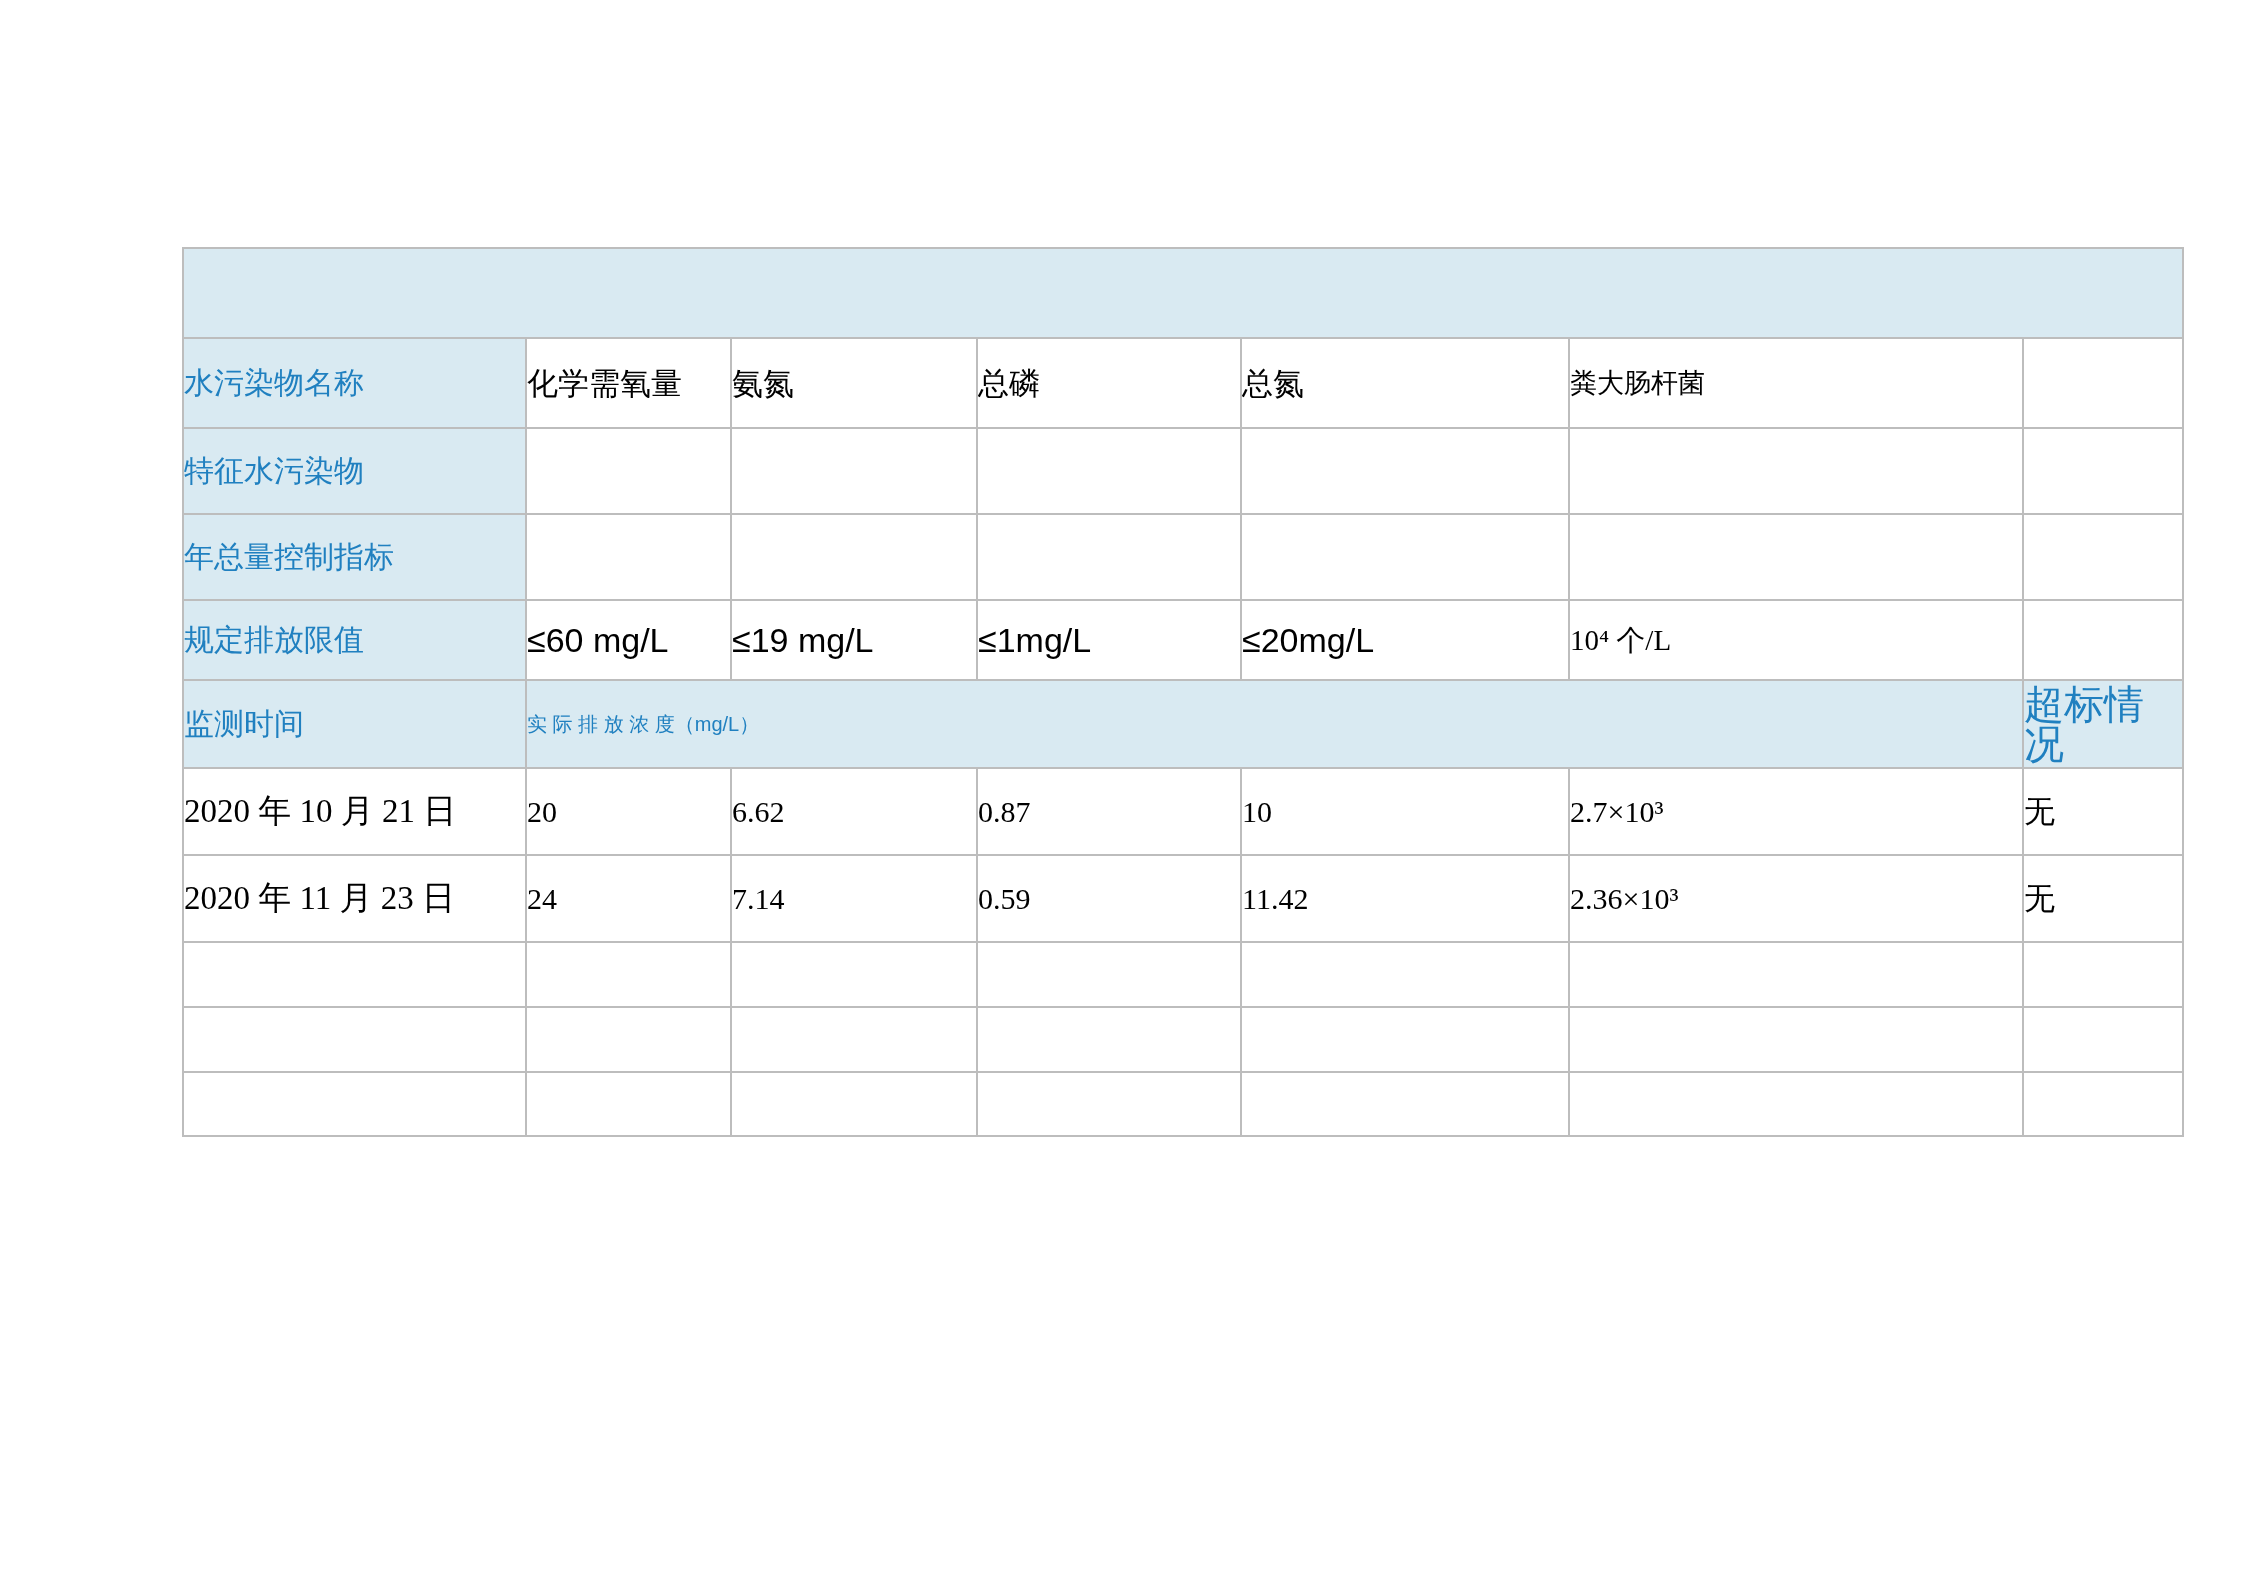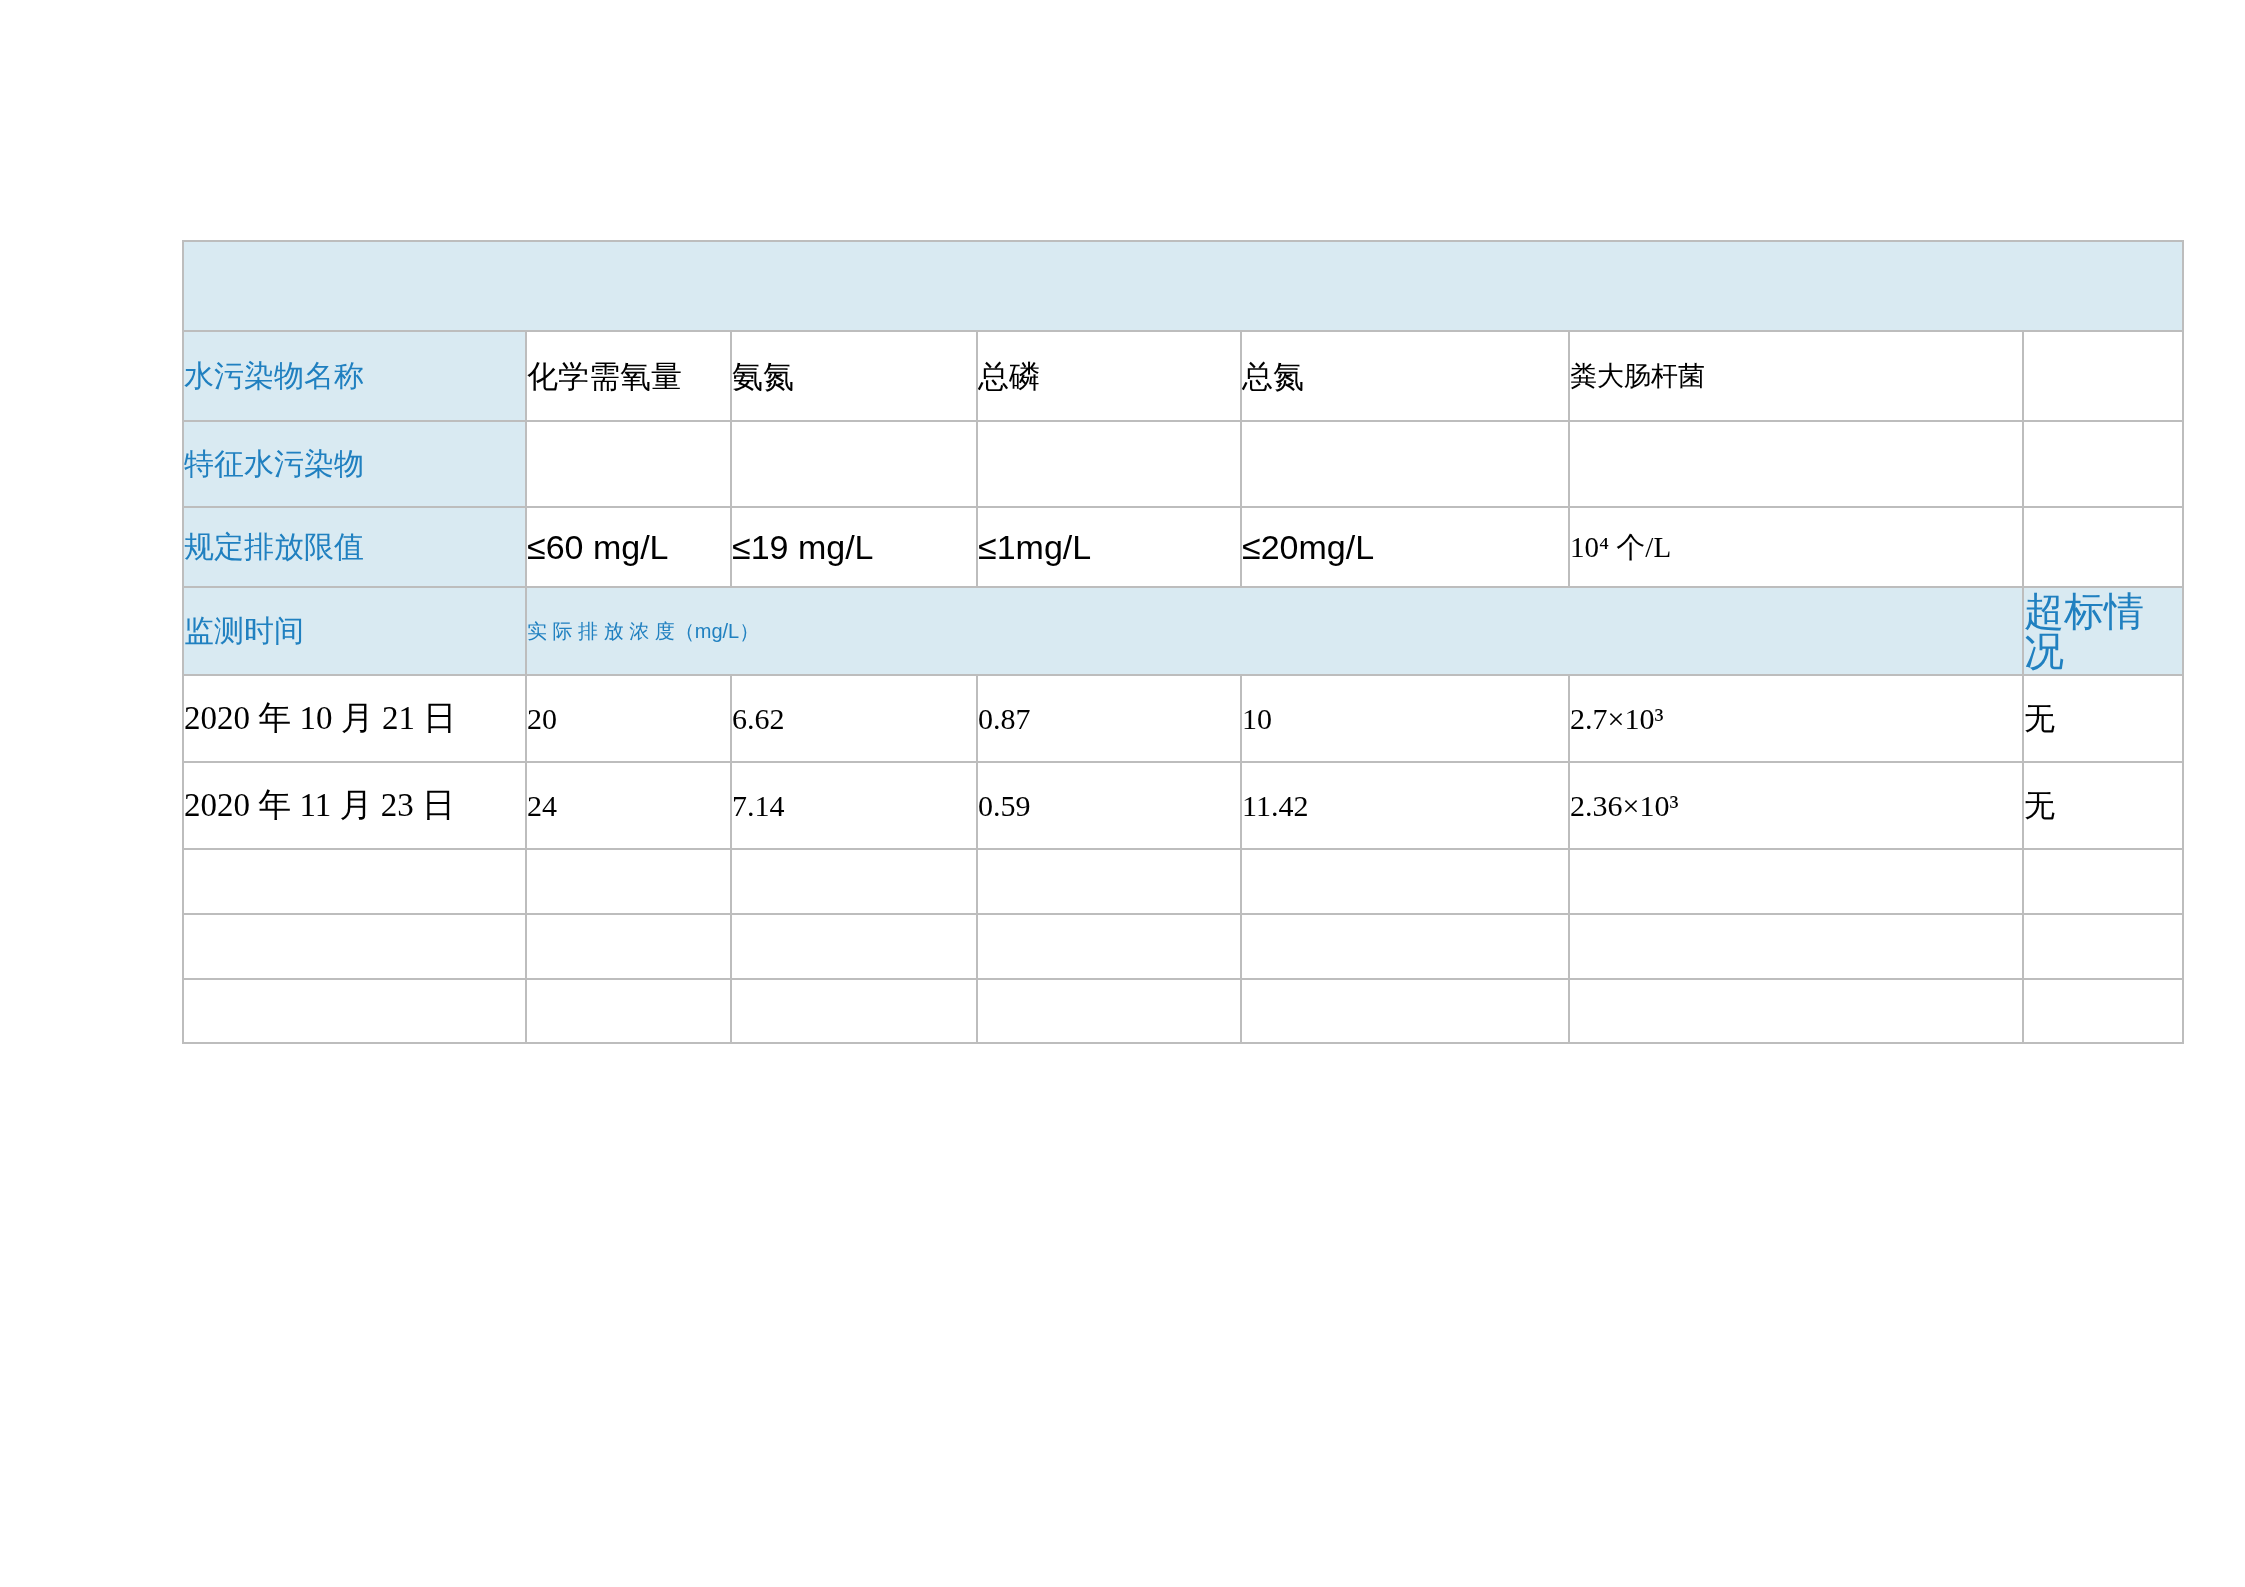--- a/index.html
+++ b/index.html
@@ -10,21 +10,21 @@
     --page-bg:#ffffff;
   }
   *{box-sizing:border-box;}
   html,body{margin:0;padding:0;}
   body{
     width:2245px;height:1587px;position:relative;
     background:var(--page-bg);
     font-family:"Liberation Sans","DejaVu Sans",sans-serif;
   }
   .doc-table{
-    position:absolute;left:182px;top:240px;width:2000px;
+    position:absolute;left:182px;top:247px;width:2000px;
     border-collapse:collapse;table-layout:fixed;
   }
   .doc-table td{
     border:2px solid var(--border);
     padding:0;line-height:1;overflow:hidden;
     vertical-align:middle;
   }
   
   .c-band{background:var(--band-bg);}
   
@@ -112,20 +112,29 @@
   <tr style="height:86px">
     <td class="c-label">特征水污染物</td>
     <td></td>
     <td></td>
     <td></td>
     <td></td>
     <td></td>
     <td></td>
   </tr>
 
+  <tr style="height:86px">
+    <td class="c-label">年总量控制指标</td>
+    <td></td>
+    <td></td>
+    <td></td>
+    <td></td>
+    <td></td>
+    <td></td>
+  </tr>
 
   <tr style="height:80px">
     <td class="c-label">规定排放限值</td>
     <td class="c-limit">≤60 mg/L</td>
     <td class="c-limit">≤19 mg/L</td>
     <td class="c-limit">≤1mg/L</td>
     <td class="c-limit">≤20mg/L</td>
     <td class="c-limit-fecal">10⁴ 个/L</td>
     <td></td>
   </tr>

